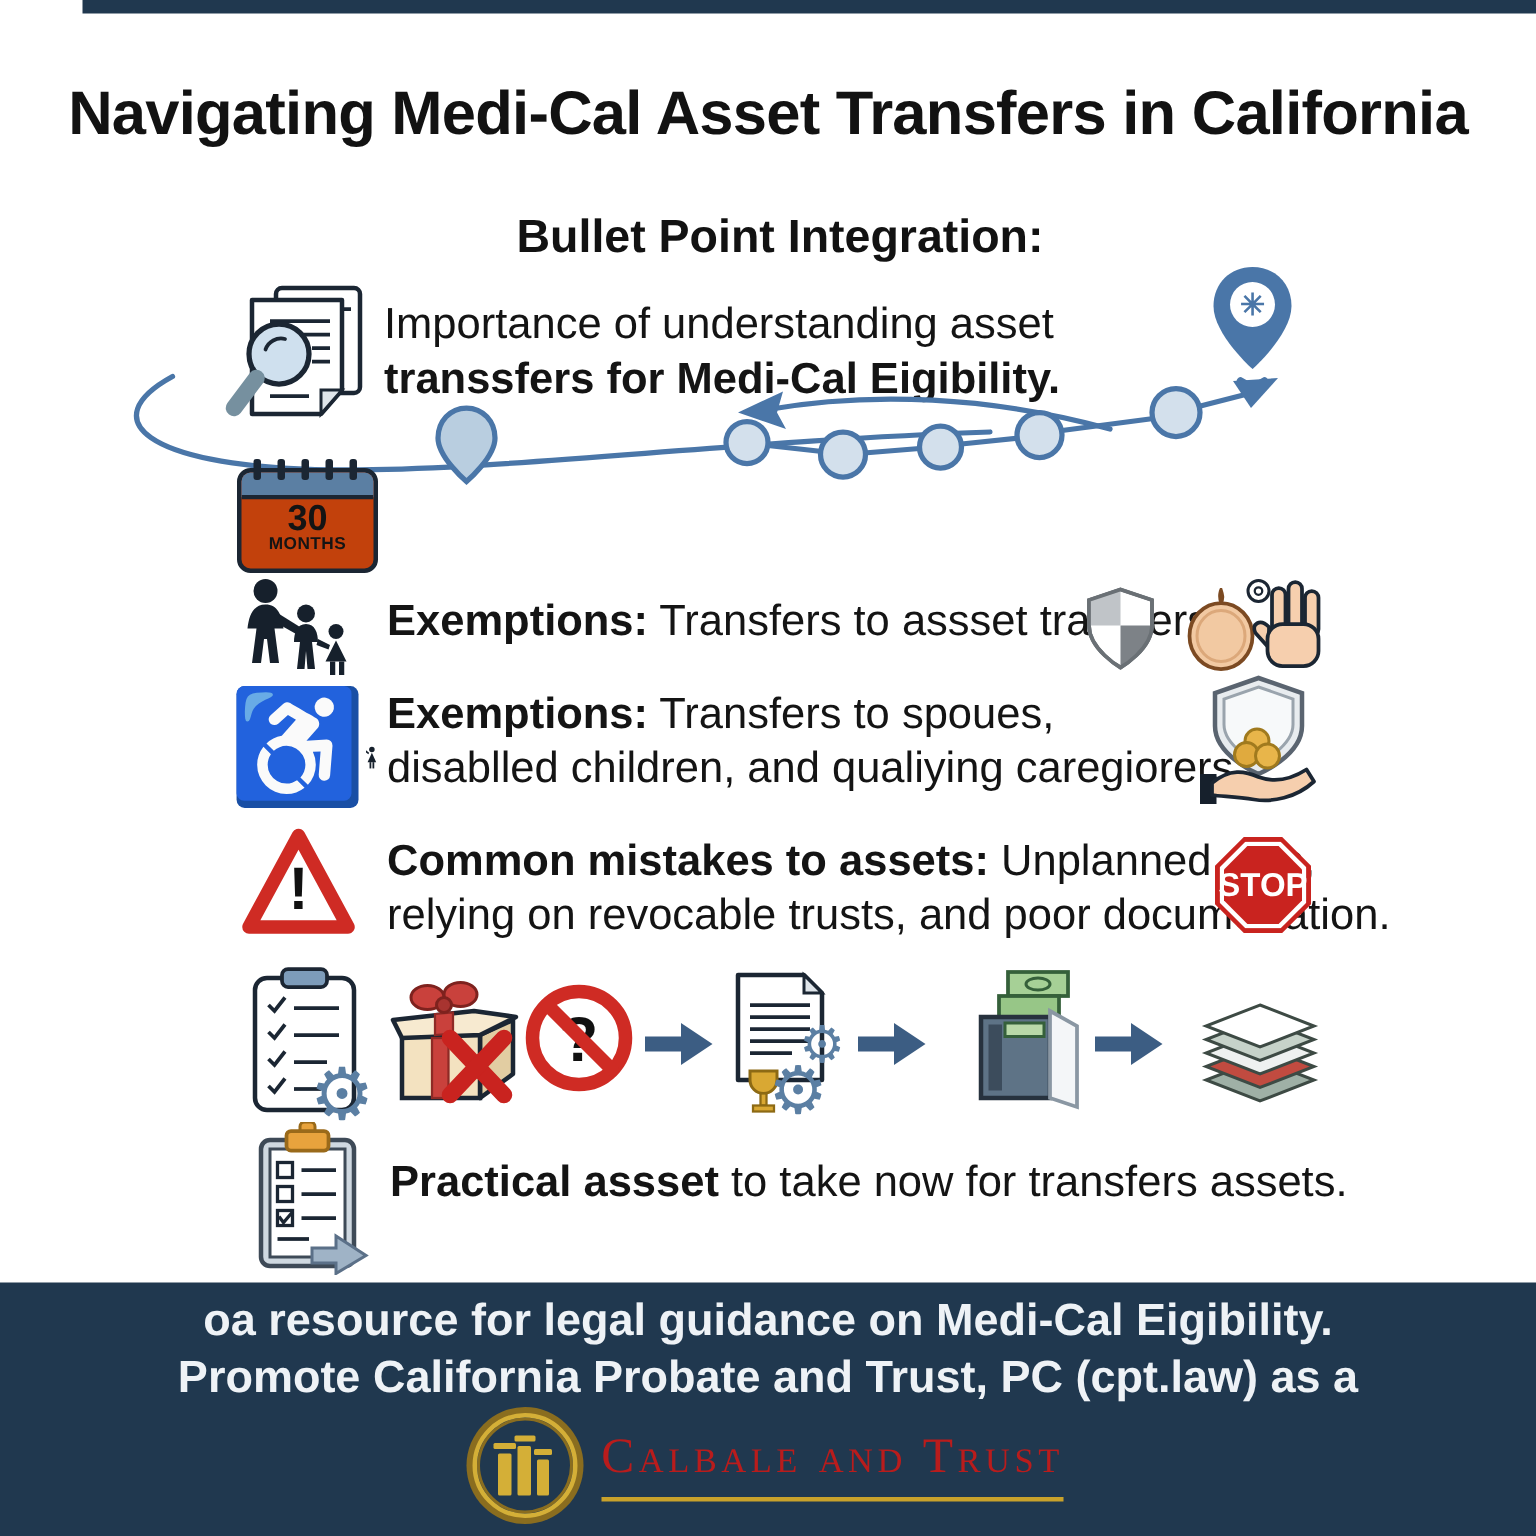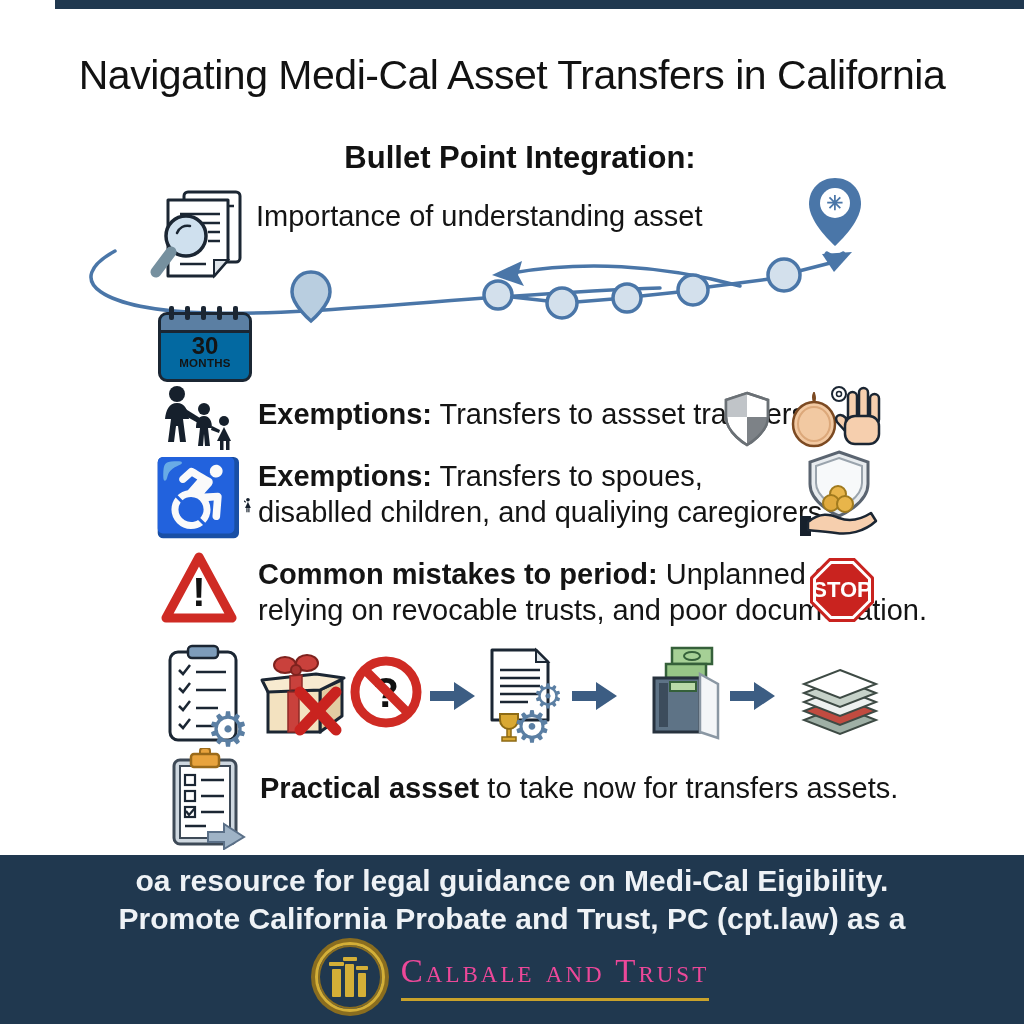--- a/index.html
+++ b/index.html
@@ -1,26 +1,26 @@
 <!DOCTYPE html>
 <html><head>
 <meta charset="utf-8">
 <style>
   html,body{margin:0;padding:0;background:#888;}
   .canvas{position:relative;width:1024px;height:1024px;background:#ffffff;overflow:hidden;
           font-family:"Liberation Sans",sans-serif;color:#141414;margin:0 auto;}
   .abs{position:absolute;}
   .topbar{left:55px;top:0;width:969px;height:9px;background:#20384f;}
-  .title{left:0;right:0;top:52px;text-align:center;font-size:41px;font-weight:400;letter-spacing:-0.5px;color:#121212;}
+  .title{left:0;right:0;top:52px;text-align:center;font-size:41px;font-weight:700;letter-spacing:-0.5px;color:#121212;}
   .subtitle{left:0;right:0;top:140px;text-align:center;font-size:31px;font-weight:800;color:#121212;margin-left:16px;}
   .btext{font-size:29px;line-height:37px;color:#141414;}
   .btext .bold{font-weight:700;}
   svg{display:block;width:100%;height:100%;}
   
-  .cal{left:158px;top:312px;width:88px;height:64px;background:#0369a1;border:3px solid #1b2633;border-radius:9px;}
+  .cal{left:158px;top:312px;width:88px;height:64px;background:#c2410c;border:3px solid #1b2633;border-radius:9px;}
   .cal .hdr{position:absolute;left:0;top:0;right:0;height:15px;background:#5b7fa3;border-bottom:3px solid #1b2633;border-radius:6px 6px 0 0;}
   .cal .tick{position:absolute;top:-9px;width:5px;height:14px;background:#1b2633;border-radius:2px;}
   .cal .num{position:absolute;left:0;right:0;top:17px;text-align:center;font-size:24px;font-weight:800;}
   .cal .unit{position:absolute;left:0;right:0;top:42px;text-align:center;font-size:11.5px;font-weight:700;letter-spacing:0.3px;}
   
   .stop{left:810px;top:558px;width:64px;height:64px;}
   .oct{position:absolute;inset:0;clip-path:polygon(30% 0,70% 0,100% 30%,100% 70%,70% 100%,30% 100%,0 70%,0 30%);background:#c9231f;}
   .oct.w{inset:3px;background:#fff;}
   .oct.i{inset:6px;background:#c9231f;}
   .stop span{position:absolute;inset:0;display:flex;align-items:center;justify-content:center;
@@ -29,21 +29,21 @@
   .wheel{left:152px;top:452px;width:100px;height:86px;display:flex;align-items:flex-end;}
   .wheel .glyph{font-size:74px;line-height:80px;color:#16202c;}
   
   .navy{left:0;top:855px;width:1024px;height:169px;background:#20384f;}
   .promo{left:0;right:0;top:862px;text-align:center;color:#eef2f6;font-size:30px;line-height:38px;font-weight:600;}
   .brandrow{left:0;right:0;top:942px;display:flex;align-items:center;justify-content:center;gap:16px;}
   .seal{width:64px;height:64px;border-radius:50%;background:#20384f;border:3px solid #d4af37;
         box-shadow:0 0 0 4px #8a6d1f, inset 0 0 0 2px #8a6d1f;position:relative;}
   .seal .p{position:absolute;bottom:12px;background:#d4af37;border-radius:1px;}
   .seal .cap{position:absolute;background:#d4af37;height:4px;border-radius:1px;}
-  .brandtxt{position:relative;color:#ec4899;font-family:"Liberation Serif",serif;
+  .brandtxt{position:relative;color:#b91c1c;font-family:"Liberation Serif",serif;
             font-variant:small-caps;font-size:33px;letter-spacing:3px;padding-bottom:8px;
             border-bottom:3px solid #c9a22b;}
 </style>
 </head>
 <body>
 
 <div class="canvas">
 
   <div class="abs topbar"></div>
 
@@ -61,20 +61,21 @@
       <line x1="60" y1="44" x2="72" y2="44" stroke="#1b2633" stroke-width="2.5"></line>
       <line x1="60" y1="53" x2="72" y2="53" stroke="#1b2633" stroke-width="2.5"></line>
       <line x1="32" y1="76" x2="58" y2="76" stroke="#1b2633" stroke-width="2.5"></line>
       <circle cx="38" cy="48" r="20" fill="#cfe0ee" stroke="#1b2633" stroke-width="3.5"></circle>
       <path d="M29 45 a11 11 0 0 1 13 -7" stroke="#1b2633" stroke-width="2.5" fill="none" stroke-linecap="round"></path>
       <line x1="23" y1="64" x2="8" y2="84" stroke="#76909f" stroke-width="11" stroke-linecap="round"></line>
     </svg>
   </div>
   <div class="abs btext" style="left:256px;top:198px;">
     <div>Importance of understanding asset</div>
+    <div class="bold">transsfers for Medi-Cal Eigibility.</div>
   </div>
   <div class="abs" style="left:806px;top:176px;width:58px;height:86px;">
     <svg viewBox="0 0 58 86">
       <path d="M29 2 C14 2 3 13 3 28 C3 47 29 70 29 70 C29 70 55 47 55 28 C55 13 44 2 29 2 Z" fill="#4a76a8"></path>
       <circle cx="29" cy="27" r="15" fill="#ffffff"></circle>
       <text x="29" y="34" font-size="20" font-weight="bold" text-anchor="middle" fill="#4a76a8">✳</text>
       <path d="M21 78 Q29 84 37 78" stroke="#4a76a8" stroke-width="5" fill="none" stroke-linecap="round"></path>
     </svg>
   </div>
 
@@ -188,21 +189,21 @@
   </div>
 
   <div class="abs" style="left:160px;top:550px;width:78px;height:76px;">
     <svg viewBox="0 0 78 76">
       <path d="M39 7 L72 68 H6 Z" fill="#ffffff" stroke="#cf2b24" stroke-width="9" stroke-linejoin="round"></path>
       <text x="39" y="56" font-size="40" font-weight="900" text-anchor="middle" fill="#111">!</text>
     </svg>
   </div>
   <div class="abs btext" style="left:258px;top:556px;line-height:36px;">
     <div>
-      <span class="bold">Common mistakes to period:</span><span> Unplanned gifts,</span>
+      <span class="bold">Common mistakes to assets:</span><span> Unplanned gifts,</span>
     </div>
     <div>relying on revocable trusts, and poor documertation.</div>
   </div>
   <div class="abs stop">
     <div class="oct"></div>
     <div class="oct w abs"></div>
     <div class="oct i abs"></div>
     <span>STOP</span>
   </div>
 

